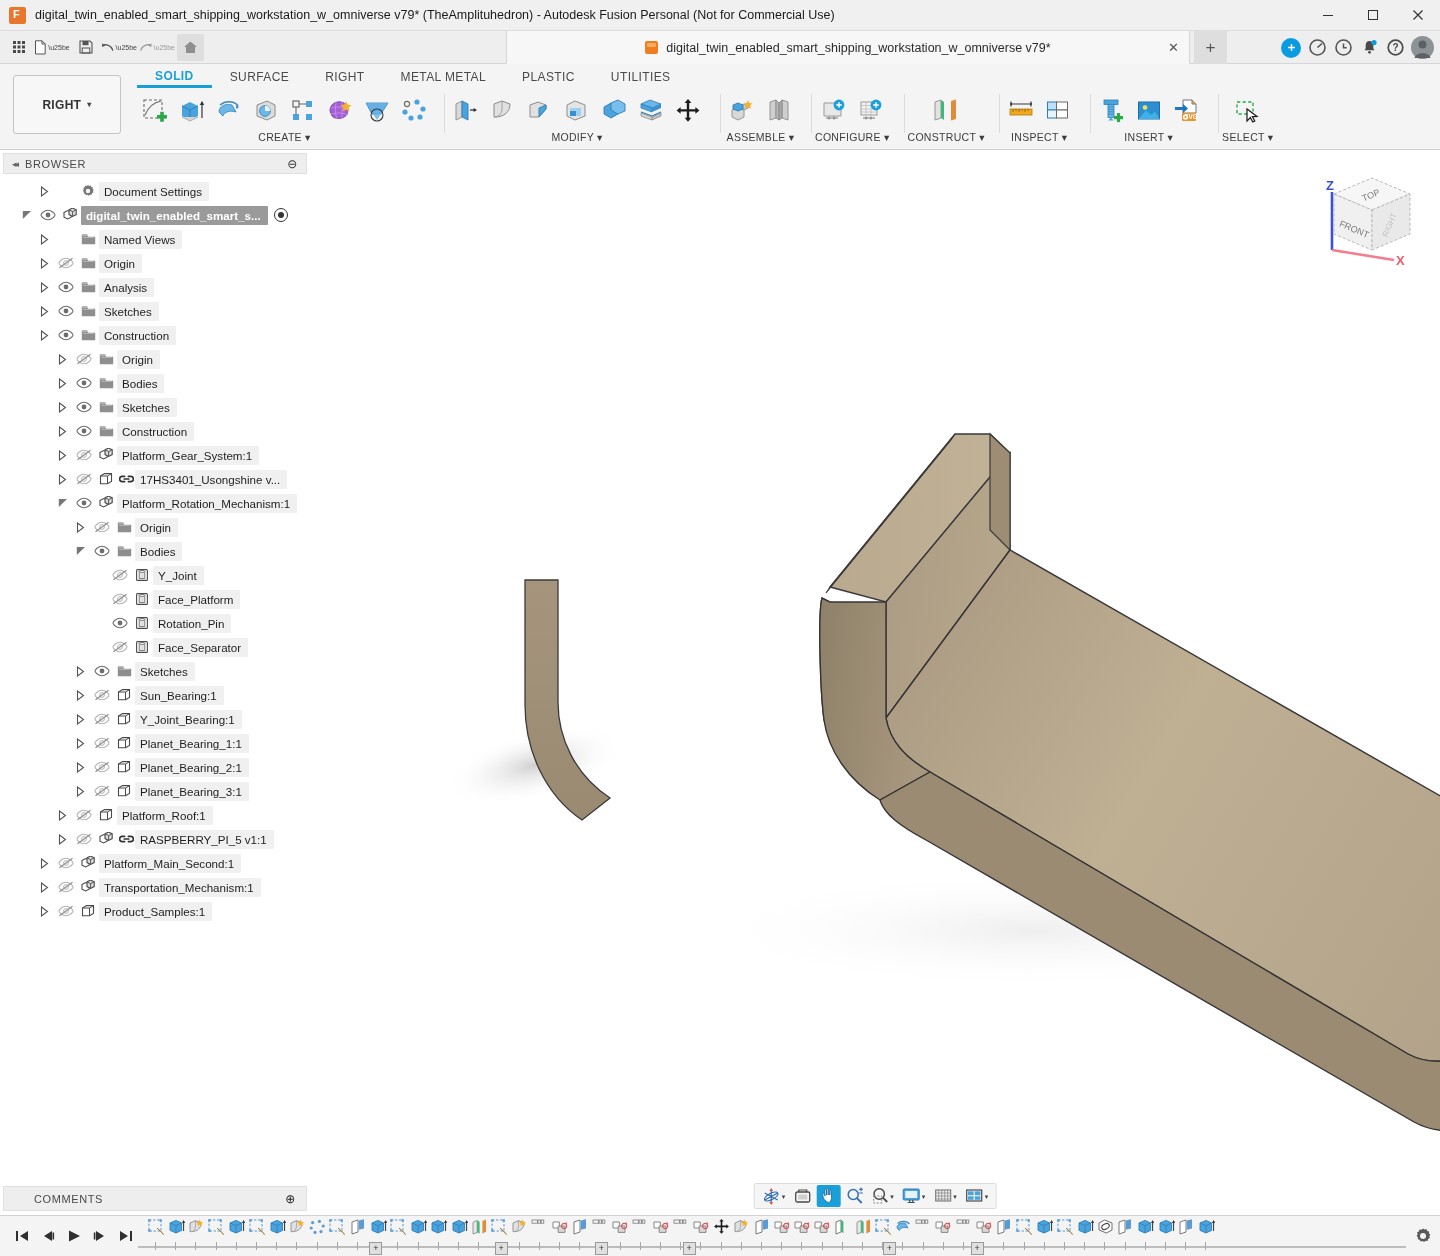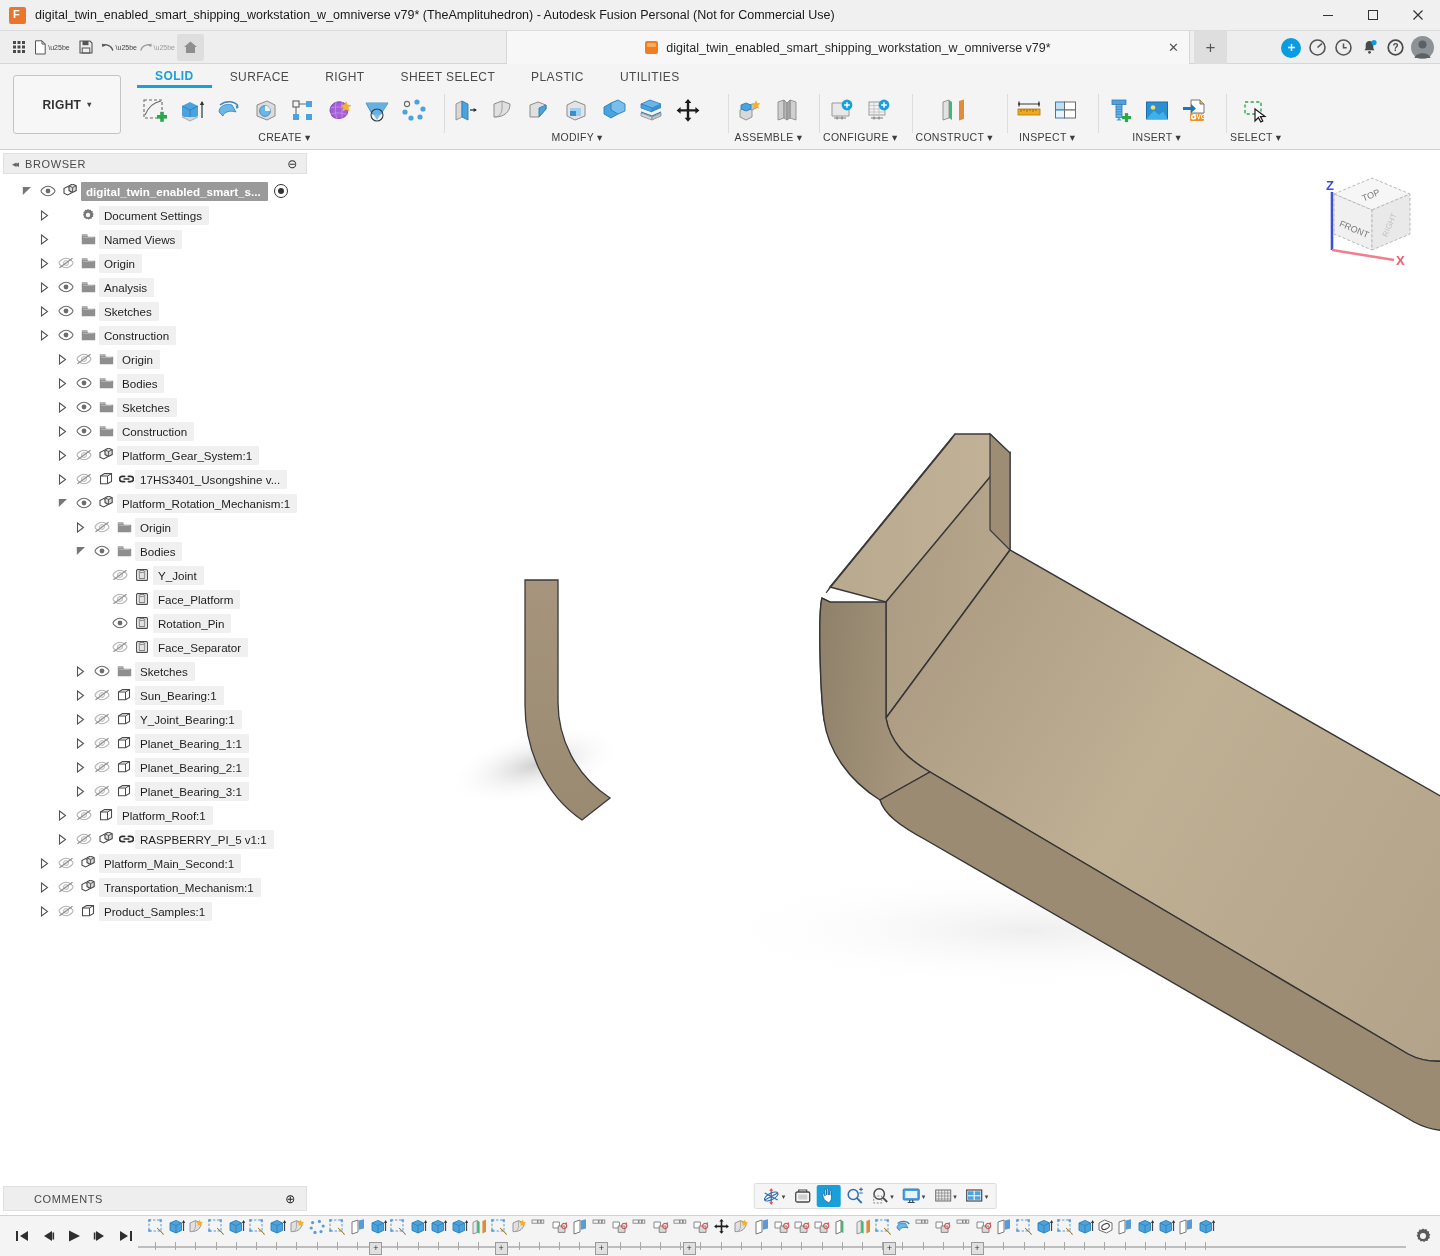--- a/index.html
+++ b/index.html
@@ -285,21 +285,21 @@
   <div class="ribbon">
     <div class="design-btn">
       <span>RIGHT</span>
       <span class="caret" style="font-size:8px;">▾</span>
     </div>
     <div class="ribbon-right">
       <div class="tabs">
         <div class="rtab active">SOLID</div>
         <div class="rtab">SURFACE</div>
         <div class="rtab">RIGHT</div>
-        <div class="rtab">SHEET SELECT</div>
+        <div class="rtab">METAL METAL</div>
         <div class="rtab">PLASTIC</div>
         <div class="rtab">UTILITIES</div>
       </div>
 
       <div class="panels">
 
         <div class="panel">
           <div class="panel-row">
             <div class="btn32">
               <svg width="26" height="26" viewBox="0 0 26 26">
@@ -420,21 +420,21 @@
             </div>
             <div class="btn32">
               <svg width="26" height="26" viewBox="0 0 26 26">
                 <path d="M13 1 l3.4 4 h-2.2 v6.2 h6.2 v-2.2 l4 3.4 l-4 3.4 v-2.2 h-6.2 v6.2 h2.2 l-3.4 4 l-3.4 -4 h2.2 v-6.2 h-6.2 v2.2 l-4 -3.4 l4 -3.4 v2.2 h6.2 v-6.2 h-2.2 z" fill="#1c1c1c"></path>
               </svg>
             </div>
           </div>
           <div class="panel-lbl">MODIFY ▾</div>
         </div>
 
-        <div class="panel" style="margin-left:18px;">
+        <div class="panel" style="margin-left:10px;">
           <div class="panel-row">
             <div class="btn32">
               <svg width="26" height="26" viewBox="0 0 26 26">
                 <path d="M3 12 L9 9 L15 12 L15 19 L9 22 L3 19 z" fill="#d8d8d8" stroke="#8c8c8c" stroke-width="0.9"></path>
                 <path d="M9 9 L15 6 L21 9 L15 12 z" fill="#c8c8c8" stroke="#8c8c8c" stroke-width="0.9"></path>
                 <path d="M4 7 L9 5 L14 7 L14 11 L9 13 L4 11 z" fill="#4ba3dd" stroke="#2d7fb8" stroke-width="0.9"></path>
                 <path d="M19 2 l1.3 3 l3.2 .5 l-2.3 2 l.7 3.2 l-2.9 -1.7 l-2.9 1.7 l.7 -3.2 l-2.3 -2 l3.2 -.5 z" fill="#f8b02a"></path>
               </svg>
             </div>
             <div class="btn32">
@@ -565,20 +565,38 @@
 
   <div class="body">
 
     <div class="browser">
       <div class="browser-hdr">
         <span class="collapse-arrows">◂◂</span>
         <span>BROWSER</span>
         <span class="browser-min">⊖</span>
       </div>
       <div class="tree" id="tree">
+          <div class="trow">
+            <span style="display:inline-block;width:40px"></span>
+            <span class="twisty">
+              <svg width="9" height="11" viewBox="0 0 9 11">
+                <path d="M1.5 1 L7.5 5.5 L1.5 10 z" fill="none" stroke="#555" stroke-width="1.1"></path>
+              </svg>
+            </span>
+            <span class="eye">
+              <span style="display:inline-block;width:16px"></span>
+            </span>
+            <span class="ticon">
+              <svg width="14" height="14" viewBox="0 0 14 14">
+                <path d="M7 .9 l1.2 1 l1.5 -.4 l.6 1.4 l1.5 .4 l-.2 1.6 l1.2 1 l-.9 1.3 l.5 1.4 l-1.4 .7 l-.4 1.5 l-1.6 -.1 l-1.2 1 l-1.3 -.9 l-1.5 .5 l-.7 -1.4 l-1.5 -.4 l.1 -1.6 l-1 -1.2 l.9 -1.3 l-.5 -1.5 l1.4 -.7 l.4 -1.5 l1.6 .2 z" fill="#777"></path>
+                <circle cx="7" cy="7" r="2.2" fill="#f5f5f5"></circle>
+              </svg>
+            </span>
+            <span class="tlabel">Document Settings</span>
+          </div>
           <div class="trow selected">
             <span style="display:inline-block;width:22px"></span>
             <span class="twisty">
               <svg width="11" height="10" viewBox="0 0 11 10">
                 <path d="M.8 1 L9 1 L.8 9 z" fill="#777"></path>
               </svg>
             </span>
             <span class="eye">
               <svg width="16" height="12" viewBox="0 0 16 12">
                 <path d="M8 1.3 C12 1.3 15 5 15 6 C15 7 12 10.7 8 10.7 C4 10.7 1 7 1 6 C1 5 4 1.3 8 1.3 z" fill="none" stroke="#6e6e6e" stroke-width="1.1"></path>
@@ -589,38 +607,20 @@
               <svg width="15" height="14" viewBox="0 0 15 14">
                 <path d="M1 4.4 L4.6 2.6 L8.2 4.4 L8.2 9.2 L4.6 11 L1 9.2 z" fill="#ffffff" stroke="#4a4a4a" stroke-width="1.1"></path>
                 <path d="M6 1.8 L9.6 0 L13.2 1.8 L13.2 6.6 L9.6 8.4 L6 6.6 z" fill="#dcdcdc" stroke="#4a4a4a" stroke-width="1.1"></path>
                 <path d="M6 1.8 L9.6 3.6 L13.2 1.8 M9.6 3.6 L9.6 8.4" fill="none" stroke="#4a4a4a" stroke-width="0.9"></path>
               </svg>
             </span>
             <span class="tlabel">digital_twin_enabled_smart_s...</span>
             <span class="radio-dot">
               <i></i>
             </span>
-          </div>
-          <div class="trow">
-            <span style="display:inline-block;width:40px"></span>
-            <span class="twisty">
-              <svg width="9" height="11" viewBox="0 0 9 11">
-                <path d="M1.5 1 L7.5 5.5 L1.5 10 z" fill="none" stroke="#555" stroke-width="1.1"></path>
-              </svg>
-            </span>
-            <span class="eye">
-              <span style="display:inline-block;width:16px"></span>
-            </span>
-            <span class="ticon">
-              <svg width="14" height="14" viewBox="0 0 14 14">
-                <path d="M7 .9 l1.2 1 l1.5 -.4 l.6 1.4 l1.5 .4 l-.2 1.6 l1.2 1 l-.9 1.3 l.5 1.4 l-1.4 .7 l-.4 1.5 l-1.6 -.1 l-1.2 1 l-1.3 -.9 l-1.5 .5 l-.7 -1.4 l-1.5 -.4 l.1 -1.6 l-1 -1.2 l.9 -1.3 l-.5 -1.5 l1.4 -.7 l.4 -1.5 l1.6 .2 z" fill="#777"></path>
-                <circle cx="7" cy="7" r="2.2" fill="#f5f5f5"></circle>
-              </svg>
-            </span>
-            <span class="tlabel">Document Settings</span>
           </div>
           <div class="trow">
             <span style="display:inline-block;width:40px"></span>
             <span class="twisty">
               <svg width="9" height="11" viewBox="0 0 9 11">
                 <path d="M1.5 1 L7.5 5.5 L1.5 10 z" fill="none" stroke="#555" stroke-width="1.1"></path>
               </svg>
             </span>
             <span class="eye">
               <span style="display:inline-block;width:16px"></span>

